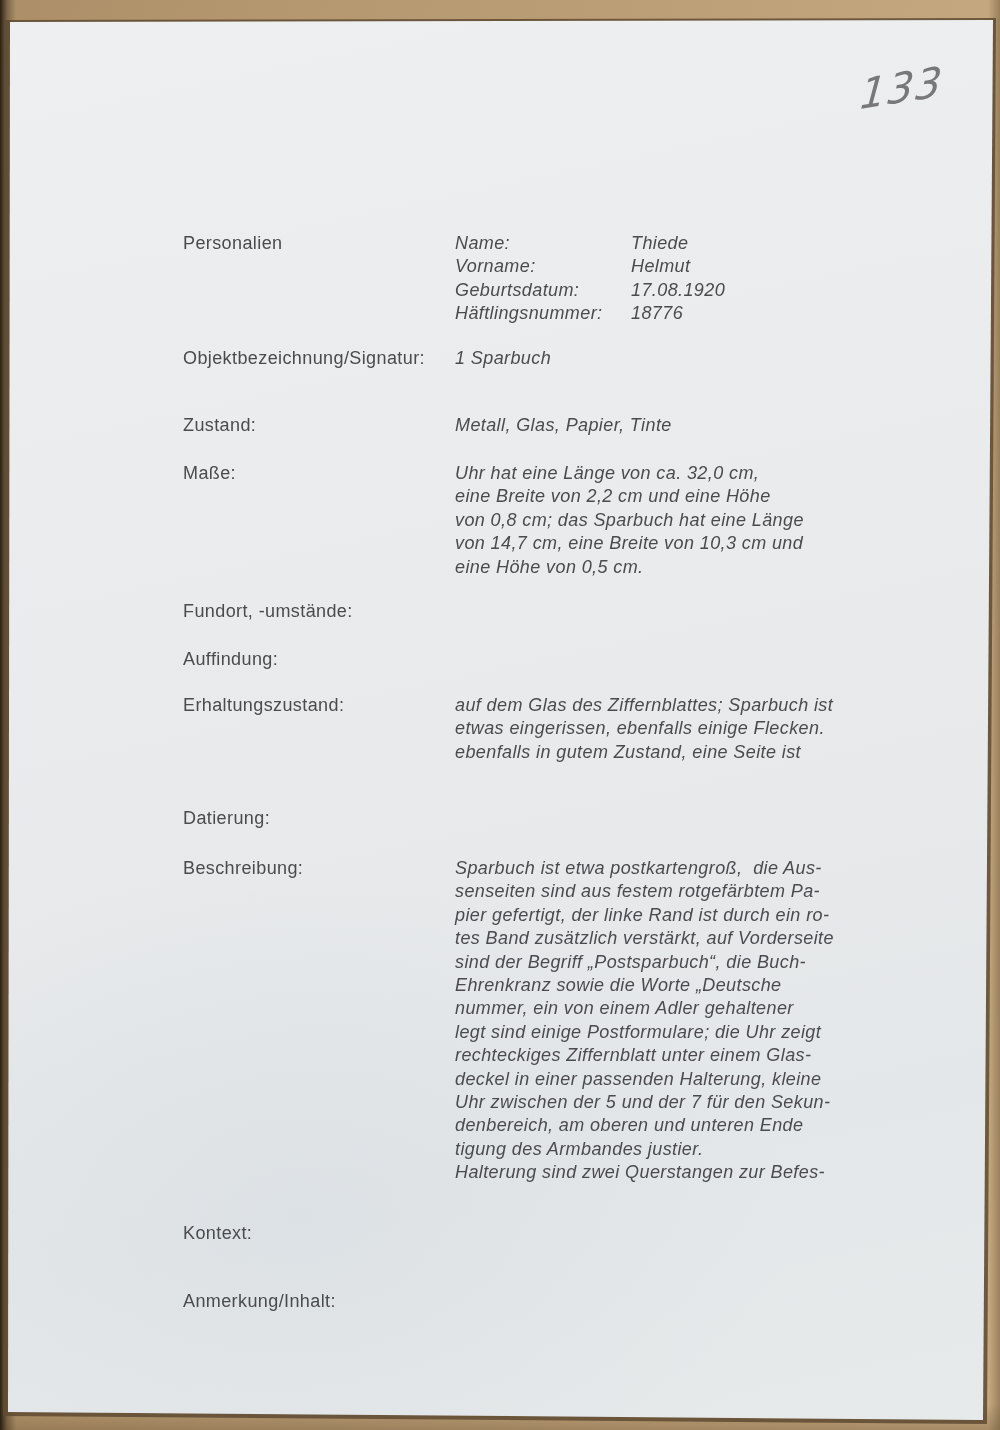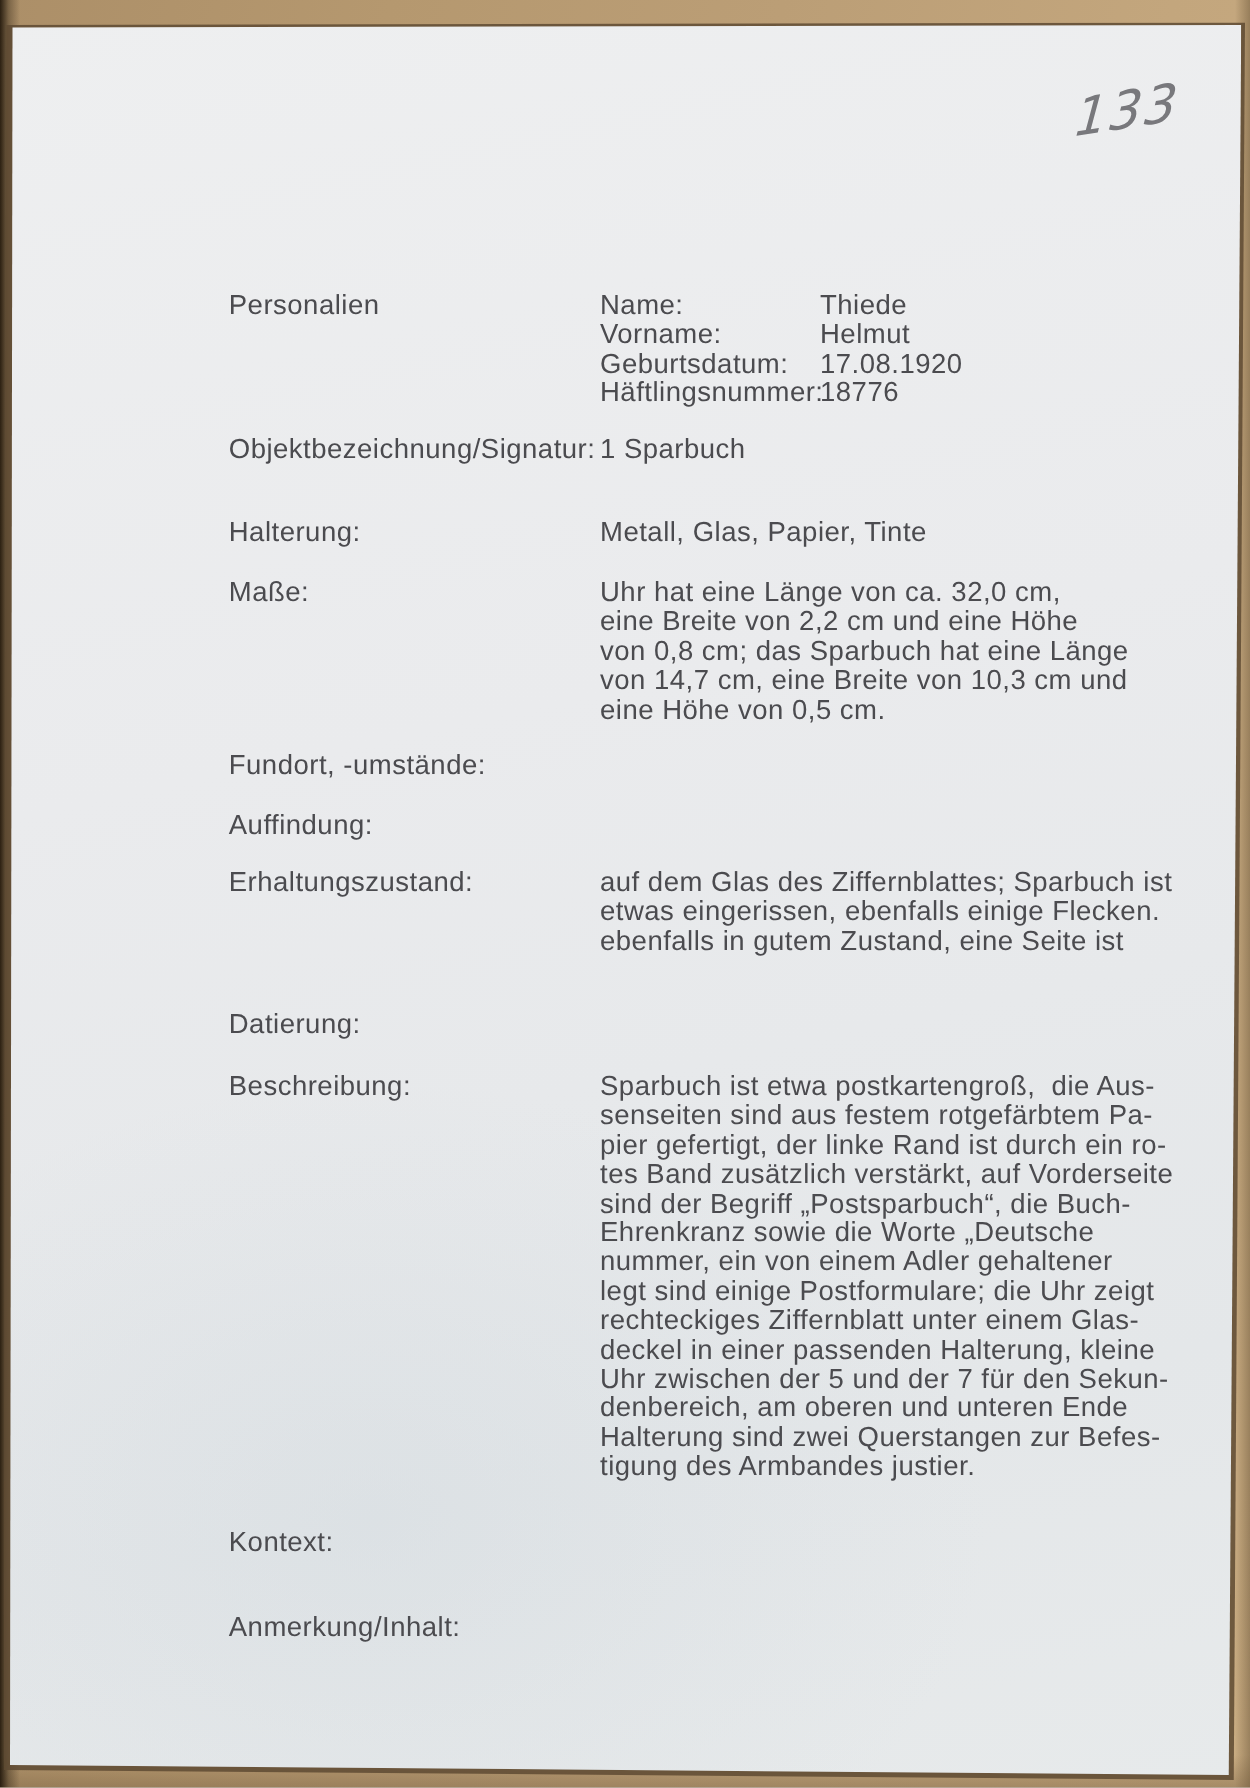--- a/index.html
+++ b/index.html
@@ -35,32 +35,33 @@
     font-size: 41px;
     font-style: italic;
     color: var(--pencil, #6e6e72);
     letter-spacing: 2px;
     transform: rotate(-9deg) skewX(-14deg);
     font-family: "DejaVu Sans", sans-serif;
     opacity: 0.92;
   }
   .label, .vblock, .vline {
     color: var(--ink, #4b4b4f);
-    font-size: 22px;
+    font-size: 18px;
     line-height: 23.4px;
     letter-spacing: 0.4px;
   }
   .label {
     position: absolute;
     left: 183px;
     white-space: pre;
   }
   .vblock {
     position: absolute;
-    left: 480px;
+    left: 455px;
+    font-style: italic;
   }
   .vline { white-space: pre; }
   .fname {
     display: inline-block;
     width: 176px;
     white-space: pre;
   }
   .fval { white-space: pre; }
 </style>
 </head>
@@ -79,21 +80,21 @@
       <div class="vline"><span class="fname">Vorname:</span><span class="fval">Helmut</span></div>
       <div class="vline"><span class="fname">Geburtsdatum:</span><span class="fval">17.08.1920</span></div>
       <div class="vline"><span class="fname">Häftlingsnummer:</span><span class="fval">18776</span></div>
     </div>
 
     <div class="label" style="top:347px">Objektbezeichnung/Signatur:</div>
     <div class="vblock" style="top:347px">
       <div class="vline">1 Sparbuch</div>
     </div>
 
-    <div class="label" style="top:414px">Halterung:</div>
+    <div class="label" style="top:414px">Zustand:</div>
     <div class="vblock" style="top:414px">
       <div class="vline">Metall, Glas, Papier, Tinte</div>
     </div>
 
     <div class="label" style="top:462px">Maße:</div>
     <div class="vblock" style="top:462px">
       <div class="vline">Uhr hat eine Länge von ca. 32,0 cm,</div>
       <div class="vline">eine Breite von 2,2 cm und eine Höhe</div>
       <div class="vline">von 0,8 cm; das Sparbuch hat eine Länge</div>
       <div class="vline">von 14,7 cm, eine Breite von 10,3 cm und</div>
@@ -120,22 +121,22 @@
       <div class="vline">pier gefertigt, der linke Rand ist durch ein ro-</div>
       <div class="vline">tes Band zusätzlich verstärkt, auf Vorderseite</div>
       <div class="vline">sind der Begriff „Postsparbuch“, die Buch-</div>
       <div class="vline">Ehrenkranz sowie die Worte „Deutsche</div>
       <div class="vline">nummer, ein von einem Adler gehaltener</div>
       <div class="vline">legt sind einige Postformulare; die Uhr zeigt</div>
       <div class="vline">rechteckiges Ziffernblatt unter einem Glas-</div>
       <div class="vline">deckel in einer passenden Halterung, kleine</div>
       <div class="vline">Uhr zwischen der 5 und der 7 für den Sekun-</div>
       <div class="vline">denbereich, am oberen und unteren Ende</div>
+      <div class="vline">tigung des Armbandes justier.</div>
       <div class="vline">Halterung sind zwei Querstangen zur Befes-</div>
-      <div class="vline">tigung des Armbandes justier.</div>
     </div>
 
     <div class="label" style="top:1222px">Kontext:</div>
 
     <div class="label" style="top:1290px">Anmerkung/Inhalt:</div>
 
   </div>
 </div>
 
 </body></html>

